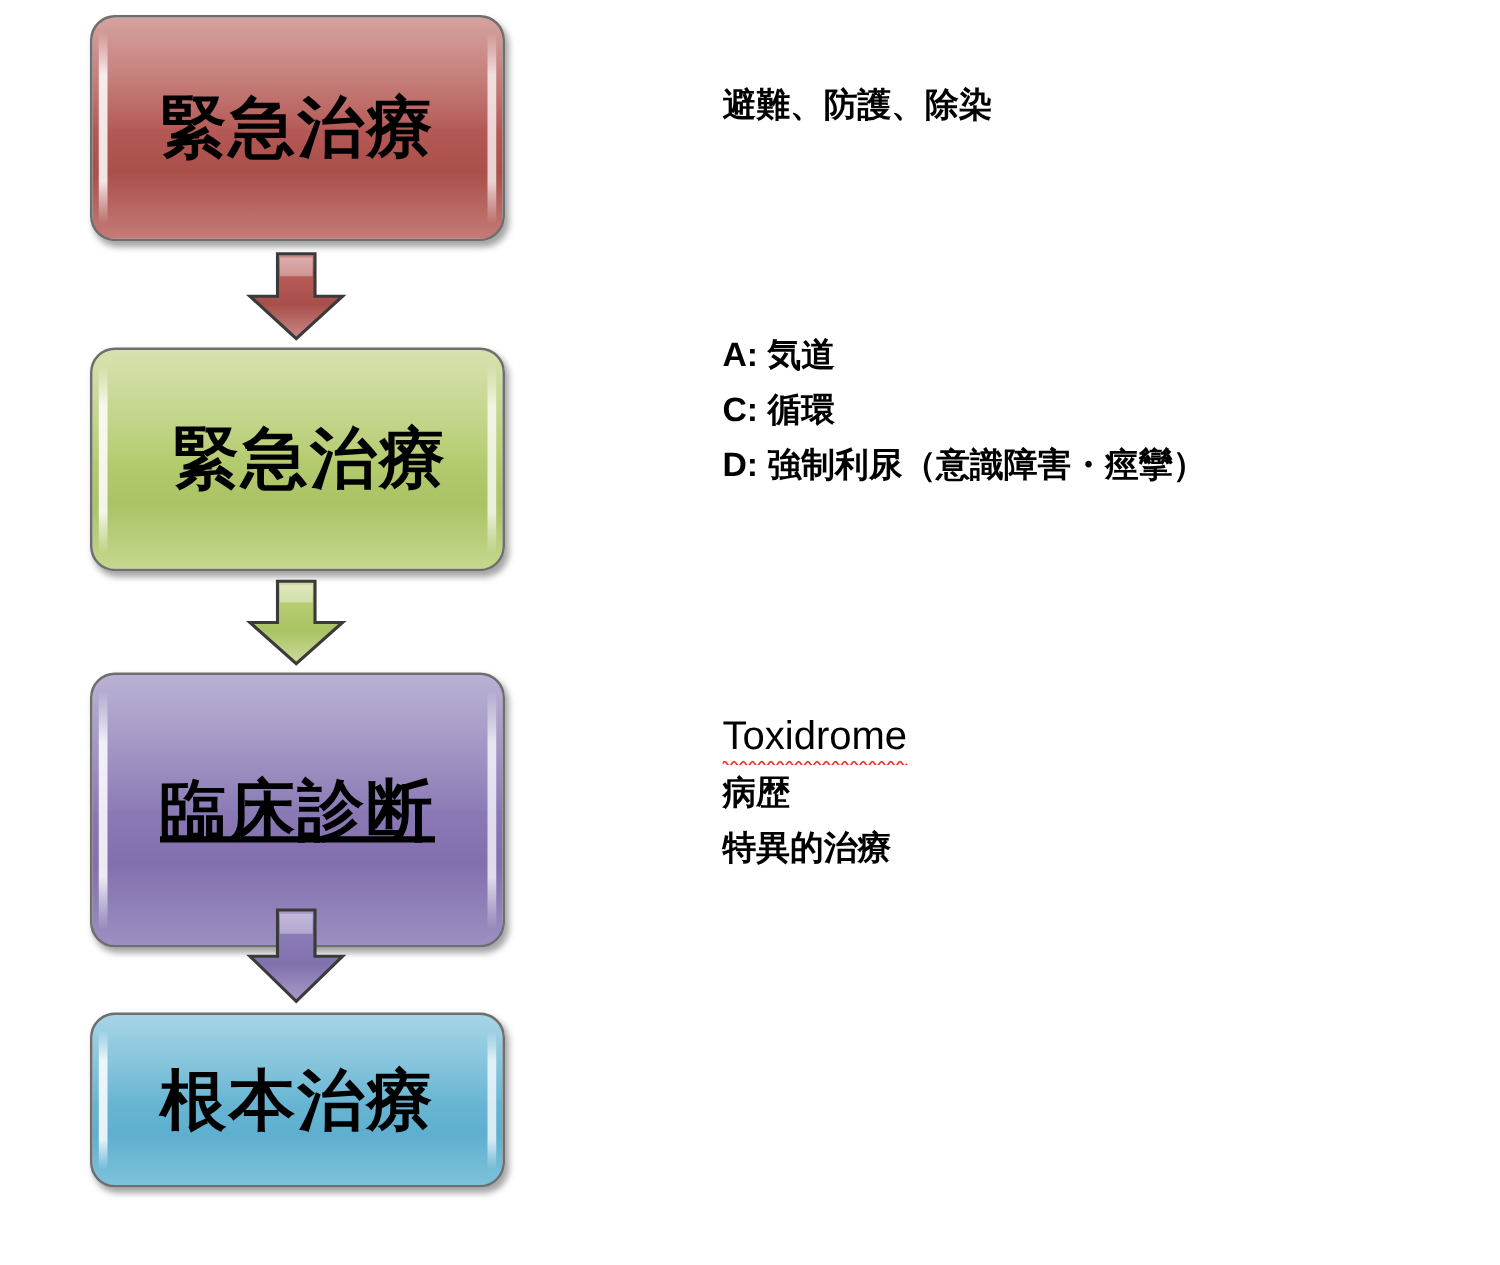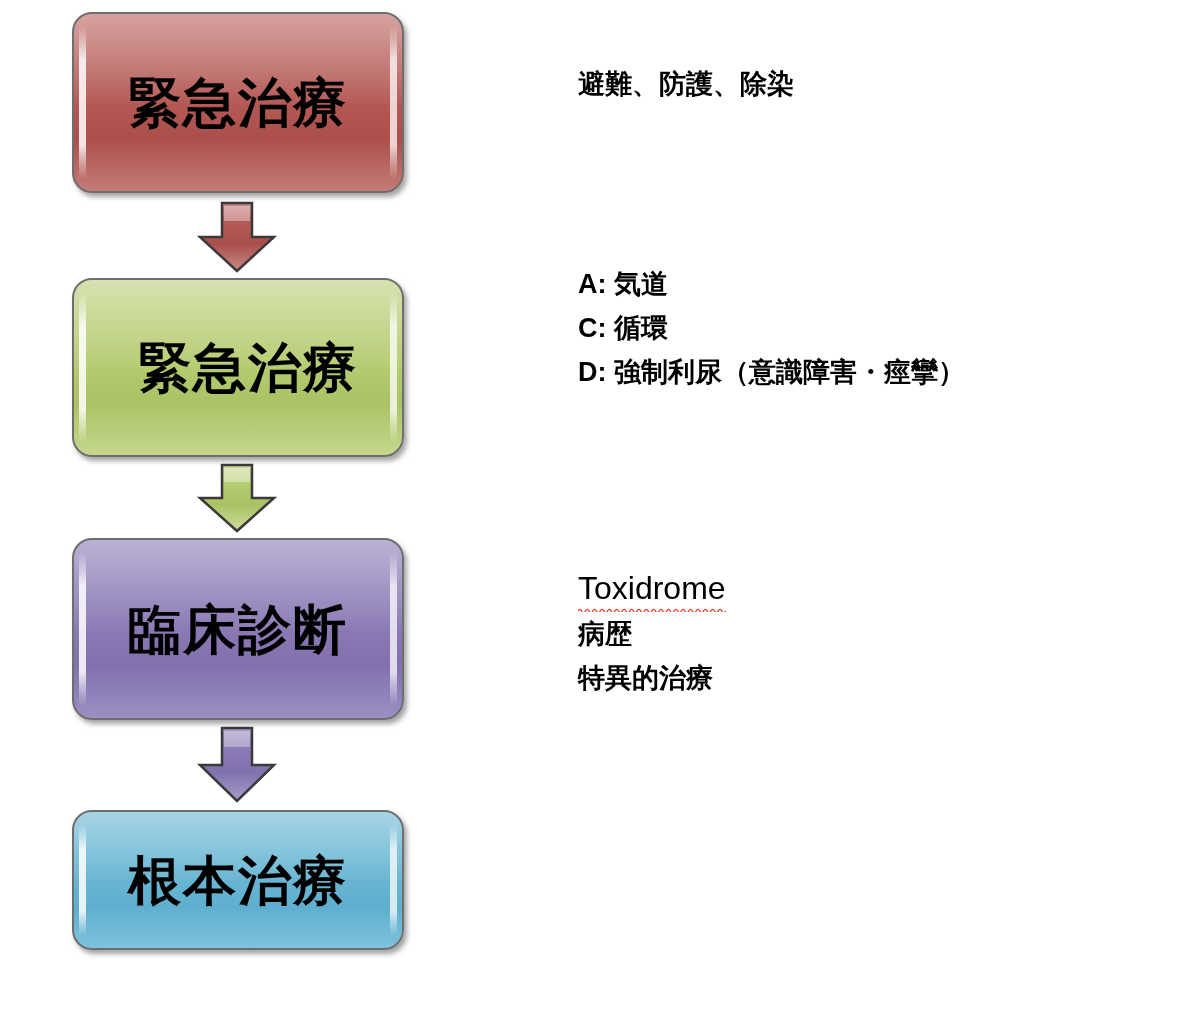--- a/index.html
+++ b/index.html
@@ -71,21 +71,21 @@
     font-size: 53px;
     font-weight: bold;
     letter-spacing: 2px;
     color: #000000;
     line-height: 1;
     white-space: nowrap;
   }
 
   #box-0 { top: 12px;  height: 181px; background: linear-gradient(to bottom, #c27672 0%, #b55a56 48%, #ab4f4b 70%, #c47b77 100%); }
   #box-1 { top: 278px; height: 179px; background: linear-gradient(to bottom, #c3d489 0%, #b5cc70 48%, #aac364 70%, #c5d78e 100%); padding-left: 20px; }
-  #box-2 { top: 538px; height: 182px; background: linear-gradient(to bottom, #9a8cc0 0%, #8b7ab5 48%, #8270ae 70%, #9c8fc2 100%); }
+  #box-2 { top: 538px; height: 220px; background: linear-gradient(to bottom, #9a8cc0 0%, #8b7ab5 48%, #8270ae 70%, #9c8fc2 100%); text-decoration: underline; }
   #box-3 { top: 810px; height: 140px; background: linear-gradient(to bottom, #7cc0d9 0%, #69b6d3 48%, #5eafcf 70%, #7ec2db 100%); }
 
   
   .flow-arrow {
     position: absolute;
     left: 196px;
     width: 82px;
   }
   .flow-arrow svg { display: block; width: 100%; height: 100%; }
   #arrow-0 { top: 201px; height: 72px; }

